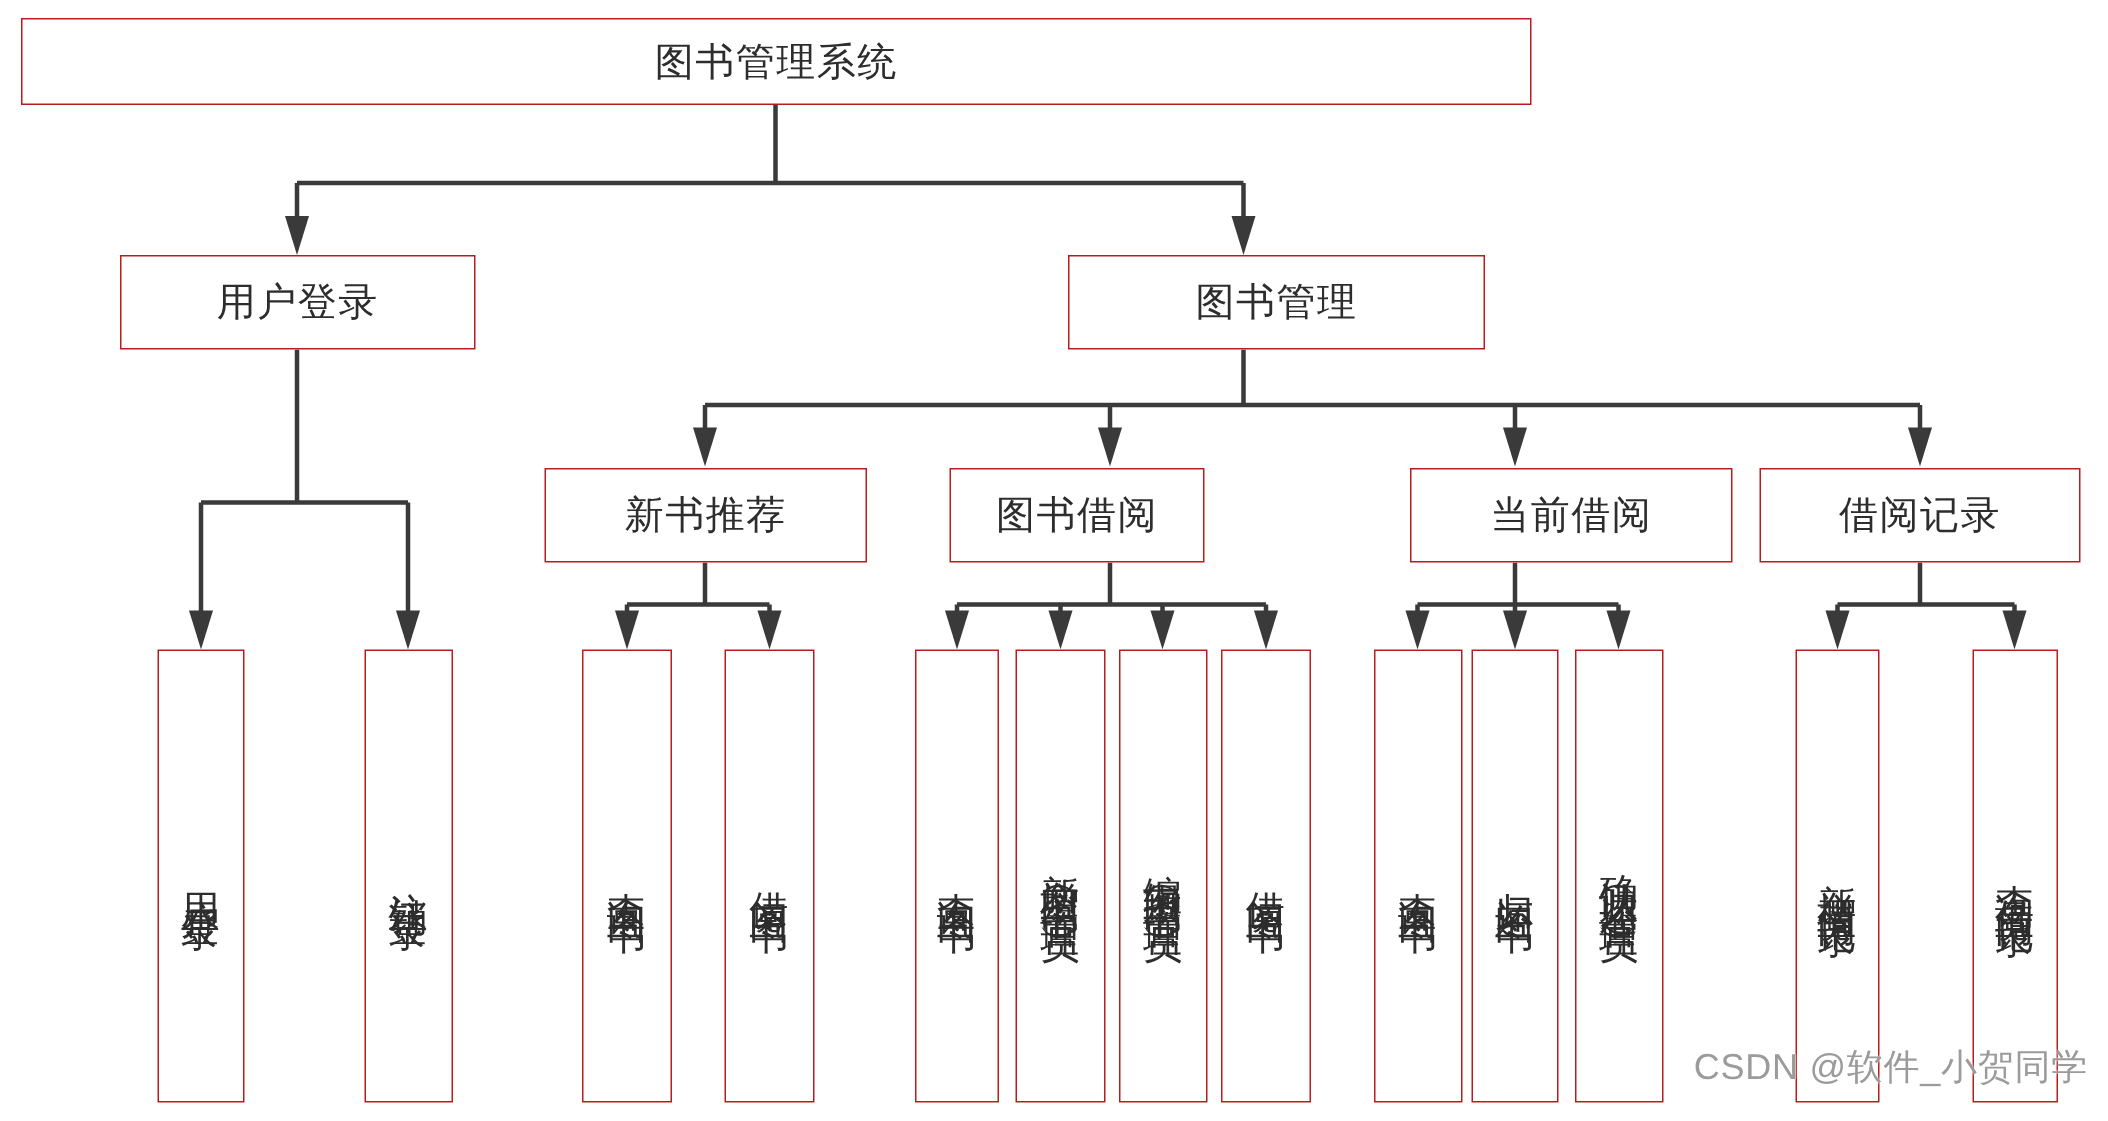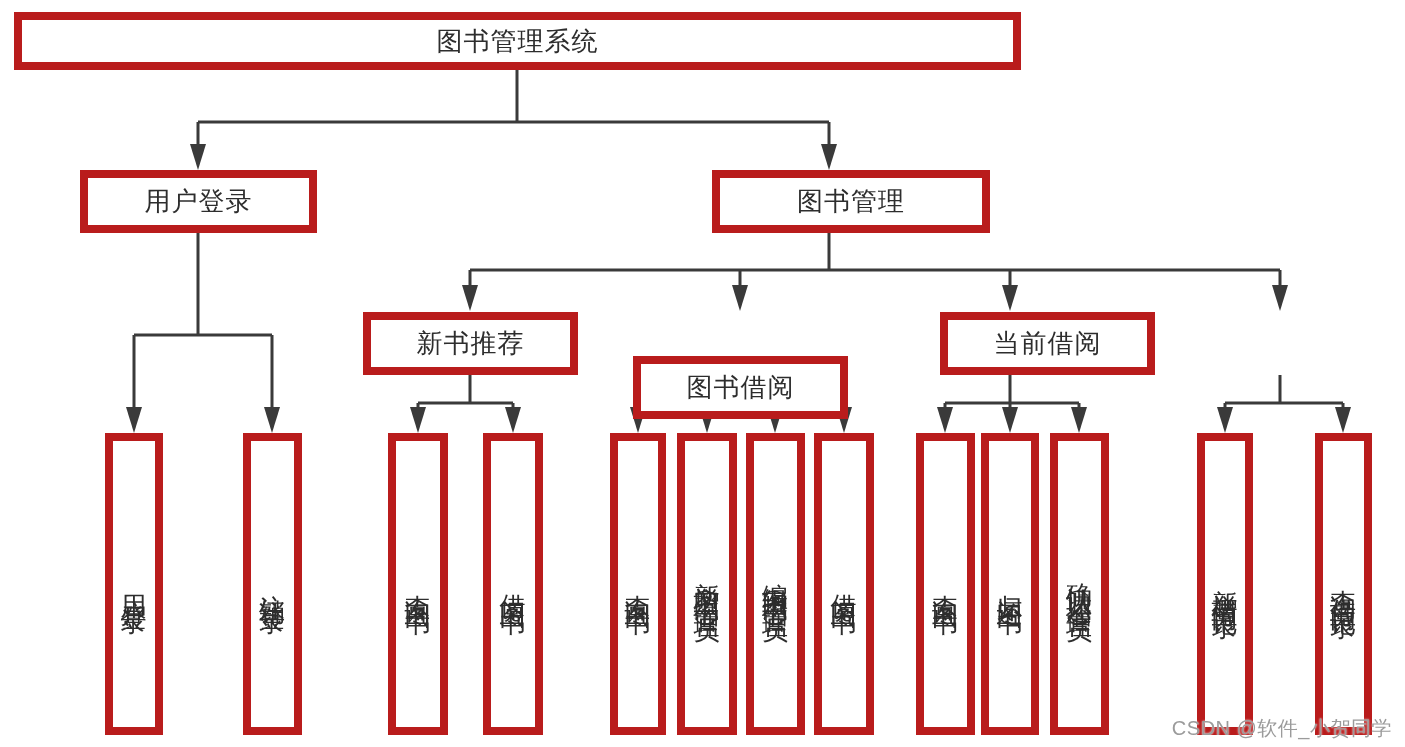--- a/index.html
+++ b/index.html
@@ -4,34 +4,34 @@
 <style>
   html,body{margin:0;padding:0;background:#ffffff;}
   #canvas{
     position:relative;width:1405px;height:747px;background:#ffffff;overflow:hidden;
     font-family:"Liberation Sans","DejaVu Sans",sans-serif;color:#2d2d2d;
   }
   #wires{position:absolute;left:0;top:0;width:1405px;height:747px;}
   .wire{stroke:#3a3a3a;stroke-width:3;fill:none;}
   .arrow{fill:#3a3a3a;stroke:none;}
   .node{
-    position:absolute;box-sizing:border-box;border:8px solid #b91c1c;background:#ffffff;
+    position:absolute;box-sizing:border-box;border:1px solid #b91c1c;background:#ffffff;
     display:flex;align-items:center;justify-content:center;
     font-size:26px;letter-spacing:1px;white-space:nowrap;
   }
   .lvl2,.lvl3{top:170px;height:63px;}
   .lvl3{top:312px;}
   .leaf{top:433px;height:302px;}
   .leaf span{
     writing-mode:vertical-rl;text-orientation:mixed;
     font-size:26px;letter-spacing:5px;line-height:1.0;
   }
   #watermark{
-    position:absolute;right:13px;bottom:5px;z-index:5;
-    font-size:20px;color:#9b9b9b;letter-spacing:0.5px;
+    position:absolute;right:13px;bottom:20px;z-index:5;
+    font-size:24px;color:#9b9b9b;letter-spacing:0.5px;
     text-shadow:0 0 2px #ffffff;
   }
 </style>
 </head>
 <body>
 
 <div id="canvas">
 
   <svg id="wires" viewBox="0 0 1405 747" xmlns="http://www.w3.org/2000/svg">
     <g>
@@ -83,25 +83,28 @@
   <div class="node lvl2" style="left:80px;width:237px;">
     <span>用户登录</span>
   </div>
   <div class="node lvl2" style="left:712px;width:278px;">
     <span>图书管理</span>
   </div>
 
   <div class="node lvl3" style="left:363px;width:215px;">
     <span>新书推荐</span>
   </div>
-  <div class="node lvl3" style="left:633px;width:215px;margin-top:44px;">
+  <div class="node lvl3" style="left:633px;width:170px;">
     <span>图书借阅</span>
   </div>
   <div class="node lvl3" style="left:903px;width:215px;margin-left:37px;">
     <span>当前借阅</span>
+  </div>
+  <div class="node lvl3" style="left:1173px;width:214px;">
+    <span>借阅记录</span>
   </div>
 
   <div class="node leaf" style="left:105px;width:58px;">
     <span>用户登录</span>
   </div>
   <div class="node leaf" style="left:243px;width:59px;">
     <span>注销登录</span>
   </div>
   <div class="node leaf" style="left:388px;width:60px;">
     <span>查询图书</span>

